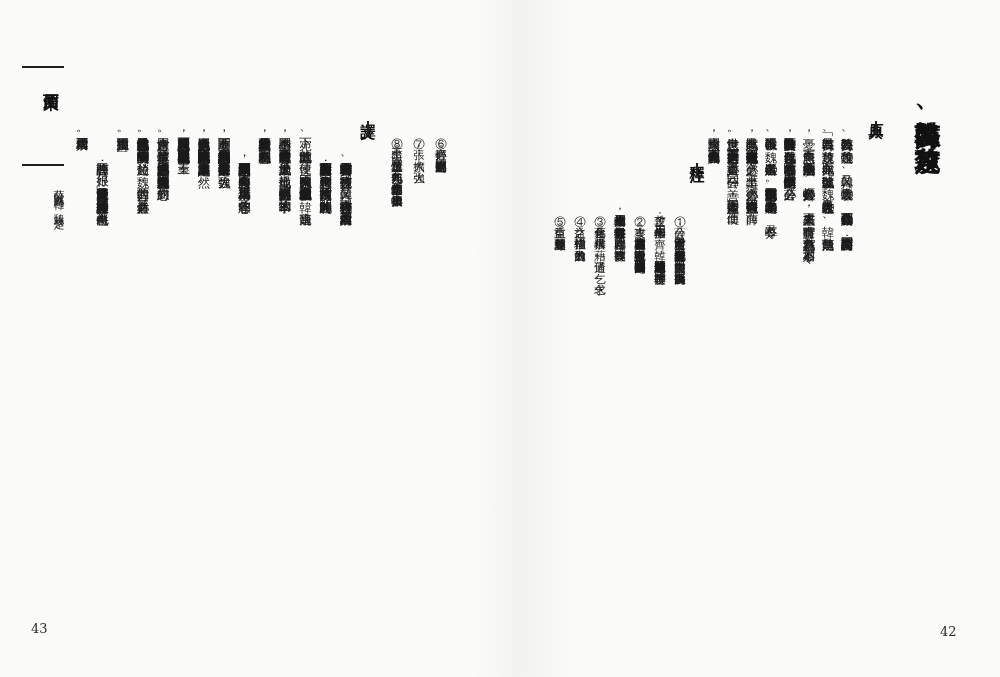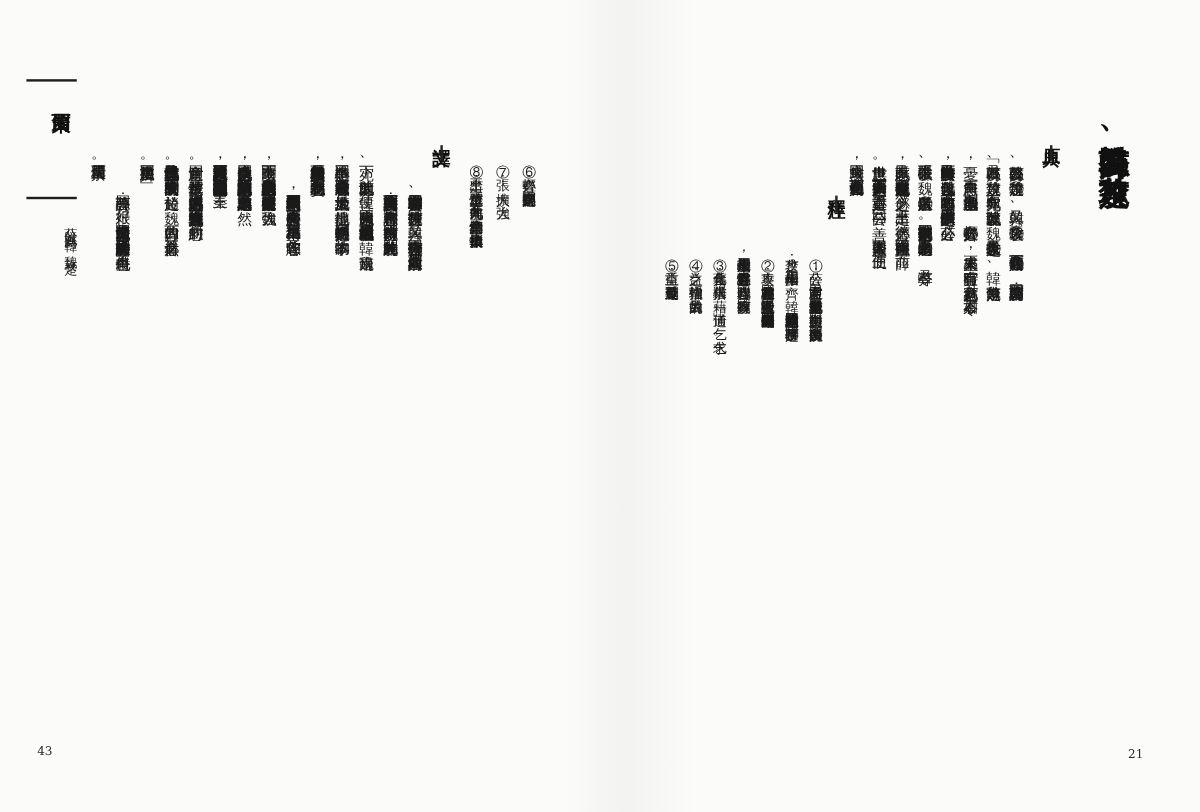--- a/index.html
+++ b/index.html
@@ -69,21 +69,21 @@
   .margin-book{
     left:36px;top:82px;height:80px;width:30px;
     font-family:"DejaVu Sans","Liberation Sans",sans-serif;
     font-weight:700;font-size:16px;line-height:30px;color:#111;
   }
   .margin-chapter{
     left:48px;top:180px;height:150px;width:20px;
     font-size:11px;letter-spacing:2px;line-height:20px;color:#222;
   }
   .page-num{
-    position:absolute;font-size:10px;color:#2a2a2a;
+    position:absolute;font-size:13px;color:#2a2a2a;
     font-family:"DejaVu Serif","Liberation Serif",serif;
   }
   #page-num-left{left:31px;top:621px;}
   #page-num-right{left:940px;top:624px;}
 </style>
 </head>
 <body>
 
 <div id="canvas">
 
@@ -113,21 +113,21 @@
   <div class="vtext annot-body">
       <div class="vcol">①薛公：即孟嘗君田文，齊威王曾封兒子田嬰於楚地，後由田文襲封，所以稱田文為薛公。</div>
       <div class="vcol">攻楚：指周赧王十二年，齊、韓、魏三國以楚國違背約定為藉口，聯手攻打楚國。</div>
       <div class="vcol">②攻秦：孟嘗君曾在秦國為相，後受人詆毀而被囚，次年從秦國逃回齊國後又任齊國之相。</div>
       <div class="vcol">攻秦是指周赧王十七年，孟嘗君對秦心存怨恨，因此聯合韓、魏攻打秦國。</div>
       <div class="vcol">③藉兵乞食：借兵求糧。藉，通「借」。乞，乞求。</div>
       <div class="vcol">④益之：指增強韓、魏的力量。</div>
       <div class="vcol">⑤益重：越發受到尊重。</div>
     </div>
 
-  <div id="page-num-right" class="page-num">21</div>
+  <div id="page-num-right" class="page-num">42</div>
 
   <div class="vtext annot-cont">
       <div class="vcol">⑥齊必輕：齊國必定受到輕視。</div>
       <div class="vcol">⑦張：擴大，強大。</div>
       <div class="vcol">⑧出楚王：釋放楚懷王。西元前二九九年，秦約楚懷王相會，後懷王被秦王所扣。</div>
     </div>
 
   <div id="hdr-trans" class="vtext sec-header">
     <span>譯文</span><span class="dash"></span>
   </div>

